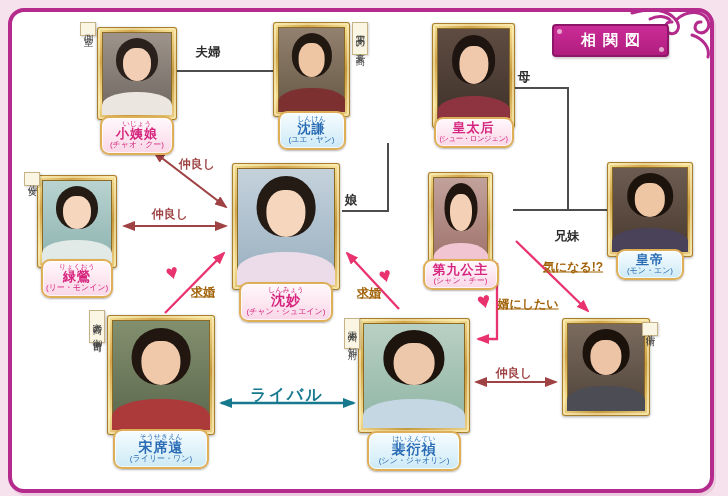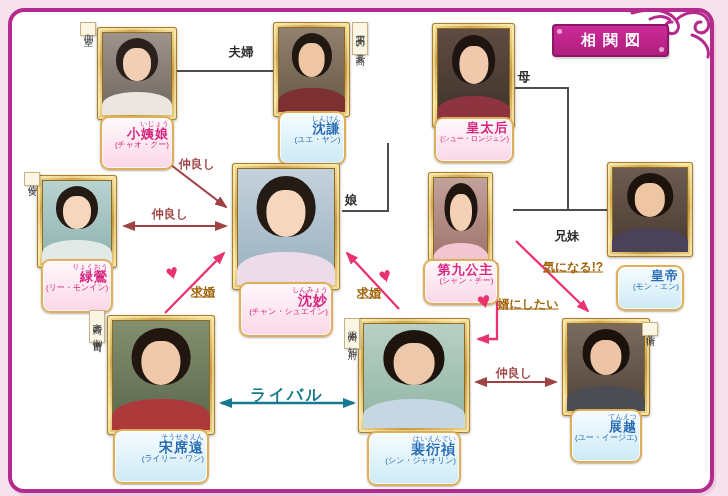--- a/index.html
+++ b/index.html
@@ -42,22 +42,22 @@
   .photo{position:absolute;inset:5px;overflow:hidden;box-shadow:inset 0 0 0 1px #8a6a25;
     background:linear-gradient(180deg,var(--bg),var(--bg2));}
   .hair{position:absolute;left:50%;top:7%;width:60%;height:52%;transform:translateX(-50%);
     background:var(--hair);border-radius:50% 50% 46% 46%;}
   .face{position:absolute;left:50%;top:19%;width:40%;height:40%;transform:translateX(-50%);
     background:var(--skin);border-radius:46% 46% 52% 52%;}
   .bust{position:absolute;left:50%;bottom:-5%;width:100%;height:33%;transform:translateX(-50%);
     background:var(--cloth);border-radius:48% 48% 0 0;}
   .plate{
     position:absolute;left:50%;transform:translateX(-50%);z-index:3;
-    border:2px solid #dfaf58;border-radius:9px;text-align:right;line-height:1.02;
-    padding:2px 3px 18px;box-shadow:0 1px 2px rgba(0,0,0,.3), inset 0 0 0 1px rgba(255,255,255,.7);
+    border:2px solid #dfaf58;border-radius:9px;text-align:center;line-height:1.02;
+    padding:2px 3px 3px;box-shadow:0 1px 2px rgba(0,0,0,.3), inset 0 0 0 1px rgba(255,255,255,.7);
     box-sizing:border-box;
   }
   .plate.f{background:linear-gradient(180deg,#fff8fb 0%,#fad7e7 100%);}
   .plate.m{background:linear-gradient(180deg,#f6fcff 0%,#cdeaf6 100%);}
   .furigana{font-size:7px;letter-spacing:0;}
   .pname{font-size:13px;font-weight:bold;letter-spacing:1px;}
   .big .pname{font-size:14px;}
   .romaji{font-size:8px;margin-top:1px;white-space:nowrap;}
   .romaji.small{font-size:7.5px;letter-spacing:-0.5px;}
   .plate.f .furigana,.plate.f .pname,.plate.f .romaji{color:#d6257e;}
@@ -69,21 +69,21 @@
   .p1 .plate{top:89px;width:68px;}
   .p2{left:432px;top:23px;width:83px;height:105px;--bg:#5f4c42;--bg2:#3e322a;--cloth:#8e3440;--skin:#f0c9ad;--hair:#1e1511;}
   .p2 .plate{top:94px;width:80px;}
   .p3{left:232px;top:163px;width:108px;height:127px;--bg:#c5d2dc;--bg2:#98afbf;--cloth:#ecdcea;--skin:#f6d6bc;--hair:#241b15;}
   .p3 .plate{top:119px;width:94px;}
   .p4{left:37px;top:175px;width:80px;height:93px;--bg:#b9d3d0;--bg2:#8cb2b0;--cloth:#e2eae7;--skin:#f6d6bc;--hair:#241b15;}
   .p4 .plate{top:84px;width:72px;}
   .p5{left:428px;top:172px;width:65px;height:101px;--bg:#c3a29c;--bg2:#9c6f68;--cloth:#f1c6d2;--skin:#f4d0b6;--hair:#20160f;}
   .p5 .plate{top:87px;width:76px;}
   .p6{left:607px;top:162px;width:86px;height:95px;--bg:#6d5c51;--bg2:#4a3b31;--cloth:#4a4258;--skin:#eec6a4;--hair:#1c130d;}
-  .p6 .plate{top:87px;width:68px;margin-top:16px;}
+  .p6 .plate{top:87px;width:68px;}
   .p7{left:107px;top:315px;width:108px;height:120px;--bg:#83906f;--bg2:#5a664c;--cloth:#ad3a3a;--skin:#f0c9ab;--hair:#211710;}
   .p7 .plate{top:114px;width:96px;}
   .p8{left:358px;top:318px;width:112px;height:115px;--bg:#b9d0c4;--bg2:#8fb5a4;--cloth:#c6d7e4;--skin:#eec8aa;--hair:#1d140e;}
   .p8 .plate{top:113px;width:94px;}
   .p9{left:562px;top:318px;width:88px;height:98px;--bg:#7b6b5f;--bg2:#50443a;--cloth:#4c4c55;--skin:#edc5a6;--hair:#1b120c;}
   .p9 .plate{top:91px;width:72px;}
   
   .tag{
     position:absolute;z-index:2;writing-mode:vertical-rl;
     background:#fbf6e3;border:1px solid #c6b286;color:#3a3a3a;
@@ -282,35 +282,30 @@
   </div>
 
   <div class="person p9">
     <div class="frame">
       <div class="photo">
         <i class="hair"></i>
         <i class="face"></i>
         <i class="bust"></i>
       </div>
     </div>
-    <div class="plate m">
-      <div class="furigana">てんえつ</div>
-      <div class="pname">展越</div>
-      <div class="romaji">(ユー・イージエ)</div>
-    </div>
   </div>
 
   <div class="tag" style="left:80px;top:22px;">側室</div>
   <div class="tag" style="left:352px;top:22px;">零州一の豪商</div>
   <div class="tag" style="left:24px;top:172px;">侍女</div>
   <div class="tag" style="left:89px;top:310px;">富商の御曹司</div>
   <div class="tag" style="left:344px;top:318px;">零州の知府</div>
   <div class="tag" style="left:642px;top:322px;">侍衛</div>
 
-  <div class="lbl family" style="left:241px;top:52px;">夫婦</div>
+  <div class="lbl family" style="left:208px;top:52px;">夫婦</div>
   <div class="lbl family" style="left:351px;top:200px;">娘</div>
   <div class="lbl family" style="left:524px;top:77px;">母</div>
   <div class="lbl family" style="left:567px;top:236px;">兄妹</div>
   <div class="lbl friend" style="left:197px;top:164px;">仲良し</div>
   <div class="lbl friend" style="left:170px;top:214px;">仲良し</div>
   <div class="lbl friend" style="left:514px;top:373px;">仲良し</div>
   <div class="lbl love" style="left:203px;top:292px;">求婚</div>
   <div class="lbl love" style="left:369px;top:293px;">求婚</div>
   <div class="lbl love" style="left:528px;top:304px;">婿にしたい</div>
   <div class="lbl love" style="left:573px;top:267px;">気になる!?</div>

